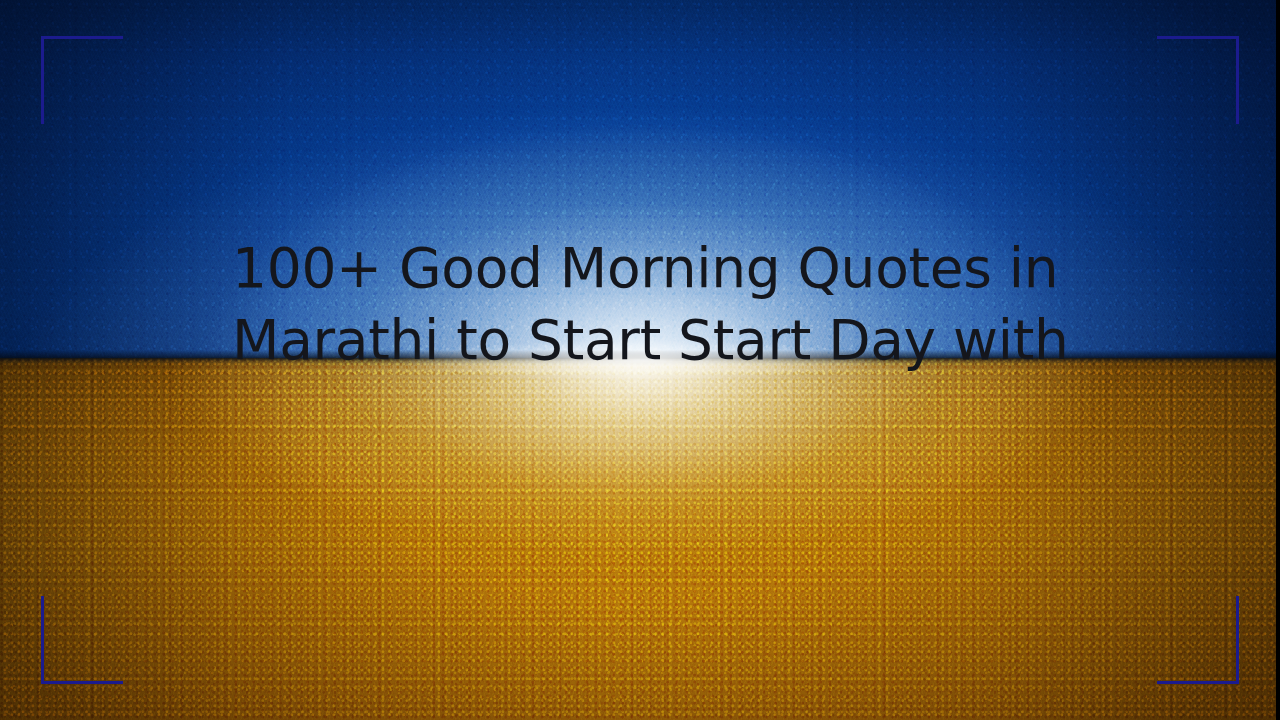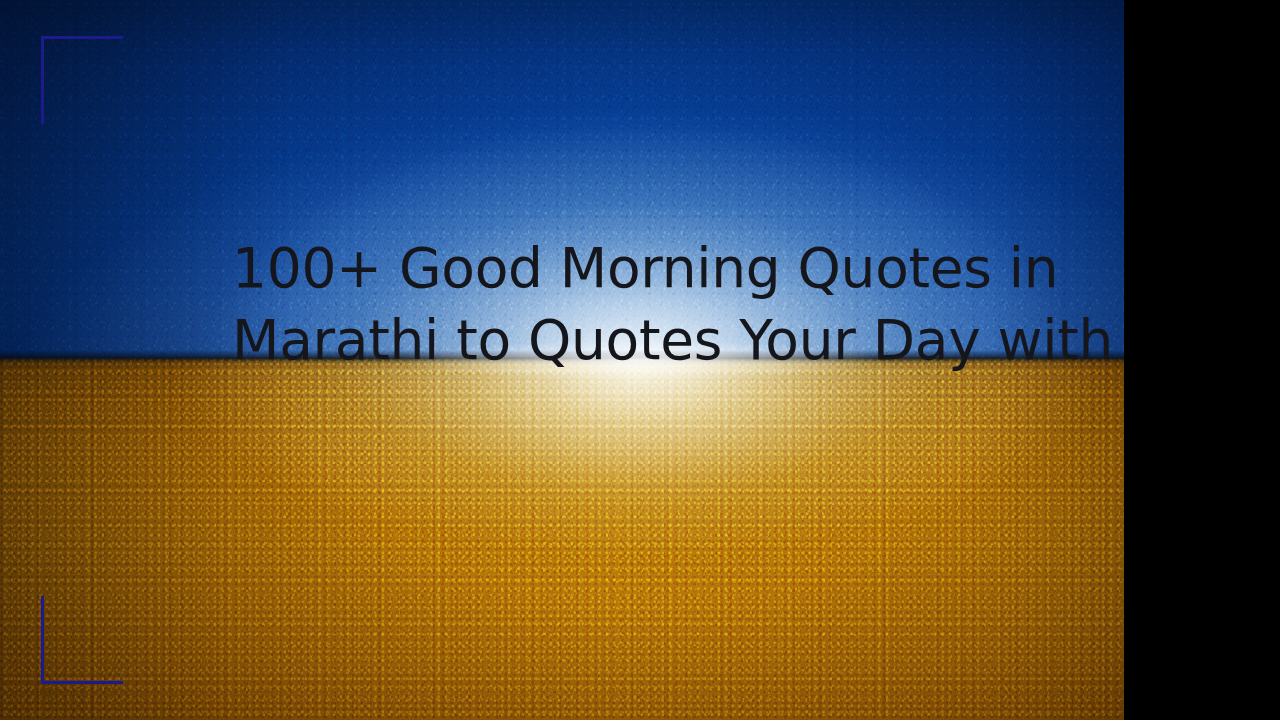--- a/index.html
+++ b/index.html
@@ -7,21 +7,21 @@
 
   html, body {
     width:1280px; height:720px;
     overflow:hidden;
     background:#000;
     font-family:"DejaVu Sans", sans-serif;
   }
 
   #banner {
     position:relative;
-    width:1124px; height:720px;
+    width:1276px; height:720px;
     overflow:hidden;
     isolation:isolate;
   }
 
   
   .sky {
     position:absolute; left:0; top:0;
     width:1280px; height:358px;
     background:
       radial-gradient(ellipse 560px 300px at 640px 358px,
@@ -263,16 +263,16 @@
     <i class="h"></i>
     <i class="v"></i>
   </div>
   <div class="bracket br">
     <i class="h"></i>
     <i class="v"></i>
   </div>
 
   <div class="headline">
     <span class="ln">100+ Good Morning Quotes in</span>
-    <span class="ln">Marathi to Quotes Your Day with</span>
+    <span class="ln">Marathi to Start Start Day with</span>
   </div>
 
 </div>
 
 </body></html>

